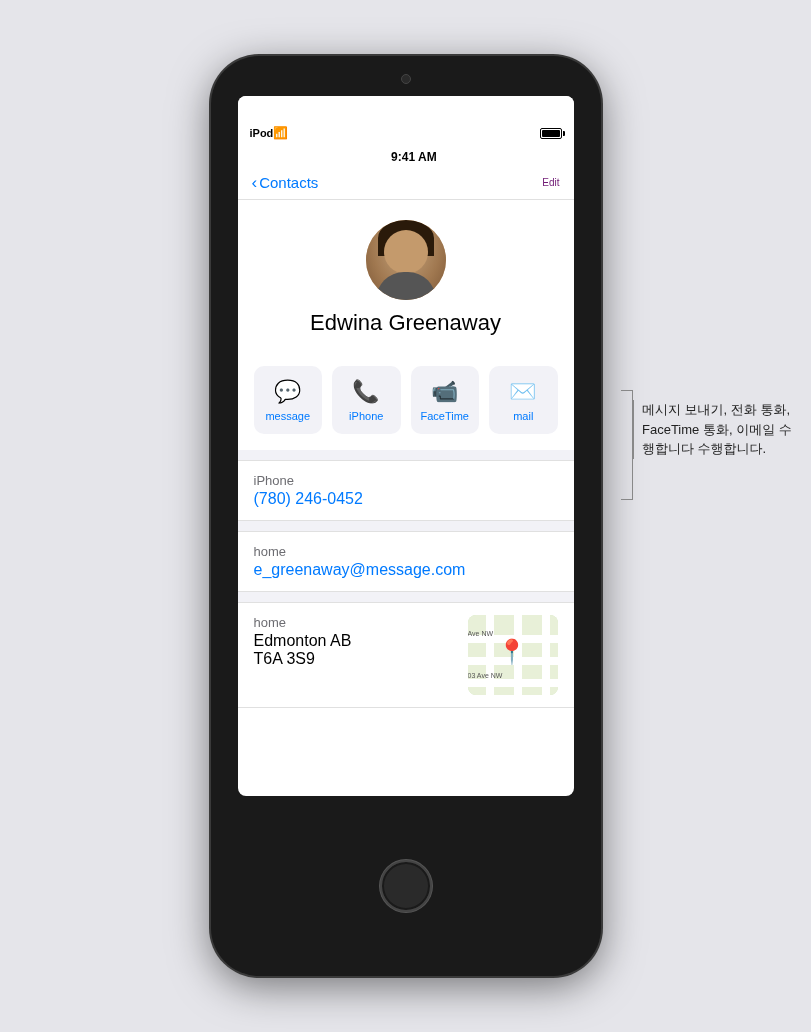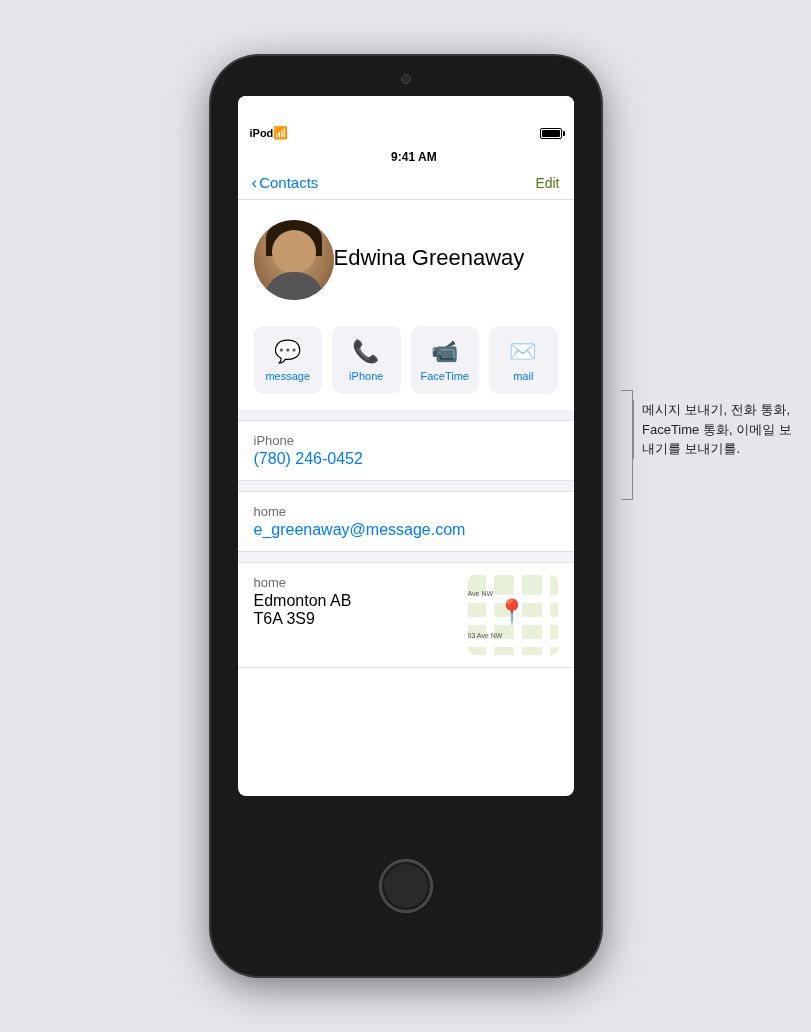--- a/index.html
+++ b/index.html
@@ -143,36 +143,36 @@
       font-size: 15px;
       display: flex;
       align-items: center;
       gap: 2px;
     }
     .nav-back-chevron {
       font-size: 17px;
       line-height: 1;
     }
     .nav-edit {
-      color: #4d7c0f;
-      font-size: 14px;
+      color: #701a75;
+      font-size: 10px;
     }
 
     
     .content {
       background: #f2f2f7;
       flex: 1;
       overflow: hidden;
     }
 
     
     .profile-section {
       background: #fff;
       display: flex;
-      flex-direction: row;
+      flex-direction: column;
       align-items: center;
       padding: 20px 16px 16px;
     }
     .avatar-circle {
       width: 80px;
       height: 80px;
       border-radius: 50%;
       overflow: hidden;
       background: #c8a882;
       margin-bottom: 10px;
@@ -455,13 +455,13 @@
     </div>
   </div>
 
   <div class="home-button-area">
     <div class="home-button"></div>
   </div>
 
 </div>
 
 <div class="annotation-bracket"></div>
-<div class="annotation">메시지 보내기, 전화 통화, FaceTime 통화, 이메일 보내기를 보내기를.</div>
+<div class="annotation">메시지 보내기, 전화 통화, FaceTime 통화, 이메일 수행합니다 수행합니다.</div>
 
 </body></html>

